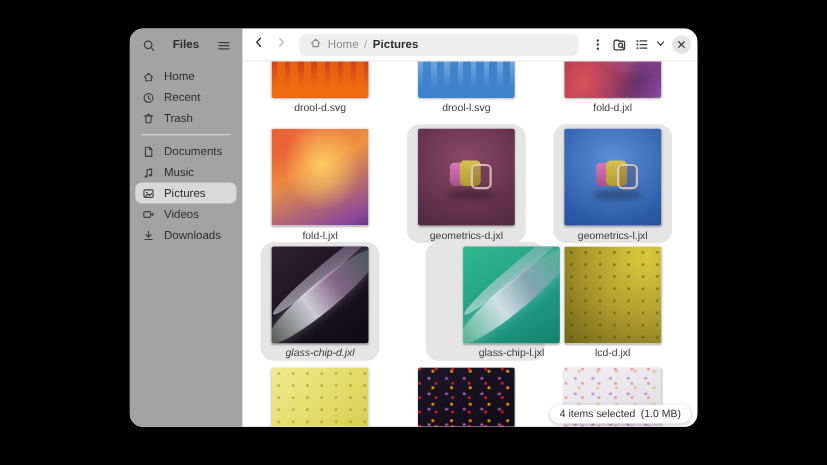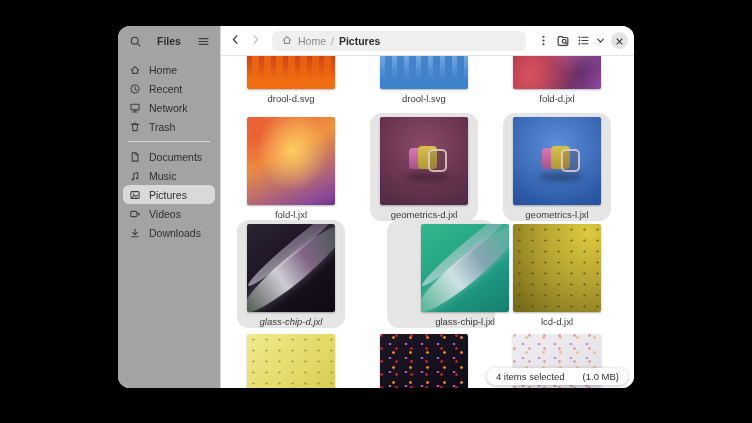--- a/index.html
+++ b/index.html
@@ -109,21 +109,21 @@
   .art-pixels-light { background:
       radial-gradient(rgba(160,100,200,.65) 1.2px, rgba(160,100,200,0) 1.7px),
       radial-gradient(rgba(230,120,120,.65) 1.2px, rgba(230,120,120,0) 1.7px),
       radial-gradient(rgba(235,170,90,.65) 1.2px, rgba(235,170,90,0) 1.7px),
       linear-gradient(160deg, #f0eef3, #d9d5dc);
       background-size:16px 14px, 15px 13px, 17px 15px, cover;
       background-position:2px 3px, 9px 8px, 5px 11px, 0 0; }
 
   
   .status-pill { position:absolute; right:6px; bottom:3px; height:17px; background:#fff;
-                 border-radius:9px; display:flex; align-items:center; gap:18px; padding:0 9px;
+                 border-radius:9px; display:flex; align-items:center; gap:5px; padding:0 9px;
                  font-size:9.5px; color:#2f2f2f; box-shadow:0 1px 4px rgba(0,0,0,.25); z-index:5;text-align:center; }
 </style>
 </head>
 <body>
 
 <div class="stage">
   <div class="window">
 
     <div class="sidebar">
       <div class="sidebar-header">
@@ -157,30 +157,20 @@
     <span class="s-label">Home</span>
   </li>
           <li class="side-item">
     <span class="s-icon">
               <svg width="12" height="12" viewBox="0 0 16 16">
                 <circle cx="8" cy="8" r="5.3" stroke="#3f3f3f" stroke-width="1.4" fill="none" stroke-linecap="round" stroke-linejoin="round"></circle>
                 <polyline points="8,5.2 8,8.4 10.2,9.6" stroke="#3f3f3f" stroke-width="1.4" fill="none" stroke-linecap="round" stroke-linejoin="round"></polyline>
               </svg>
             </span>
     <span class="s-label">Recent</span>
-  </li>
-          <li class="side-item">
-    <span class="s-icon">
-              <svg width="12" height="12" viewBox="0 0 16 16">
-                <rect x="2.5" y="3" width="11" height="7.5" rx="1" stroke="#3f3f3f" stroke-width="1.4" fill="none" stroke-linecap="round" stroke-linejoin="round"></rect>
-                <line x1="8" y1="10.5" x2="8" y2="13" stroke="#3f3f3f" stroke-width="1.4" fill="none" stroke-linecap="round" stroke-linejoin="round"></line>
-                <line x1="5" y1="13.3" x2="11" y2="13.3" stroke="#3f3f3f" stroke-width="1.4" fill="none" stroke-linecap="round" stroke-linejoin="round"></line>
-              </svg>
-            </span>
-    <span class="s-label">Network</span>
   </li>
           <li class="side-item">
     <span class="s-icon">
               <svg width="12" height="12" viewBox="0 0 16 16">
                 <line x1="3" y1="4.5" x2="13" y2="4.5" stroke="#3f3f3f" stroke-width="1.4" fill="none" stroke-linecap="round" stroke-linejoin="round"></line>
                 <path d="M6.3 4.3c0-2.1 3.4-2.1 3.4 0" stroke="#3f3f3f" stroke-width="1.4" fill="none" stroke-linecap="round" stroke-linejoin="round"></path>
                 <path d="M4.6 4.8l.6 8h5.6l.6-8" stroke="#3f3f3f" stroke-width="1.4" fill="none" stroke-linecap="round" stroke-linejoin="round"></path>
               </svg>
             </span>
     <span class="s-label">Trash</span>

